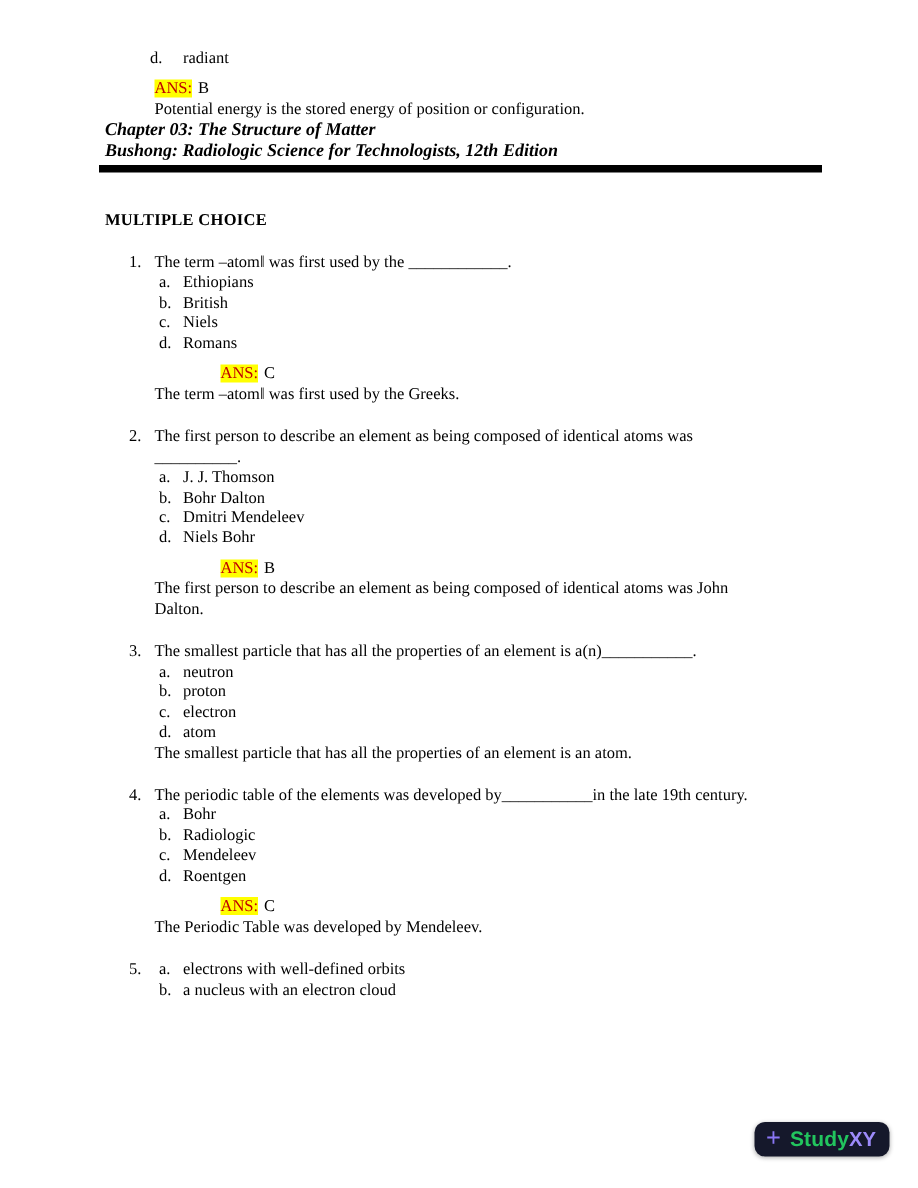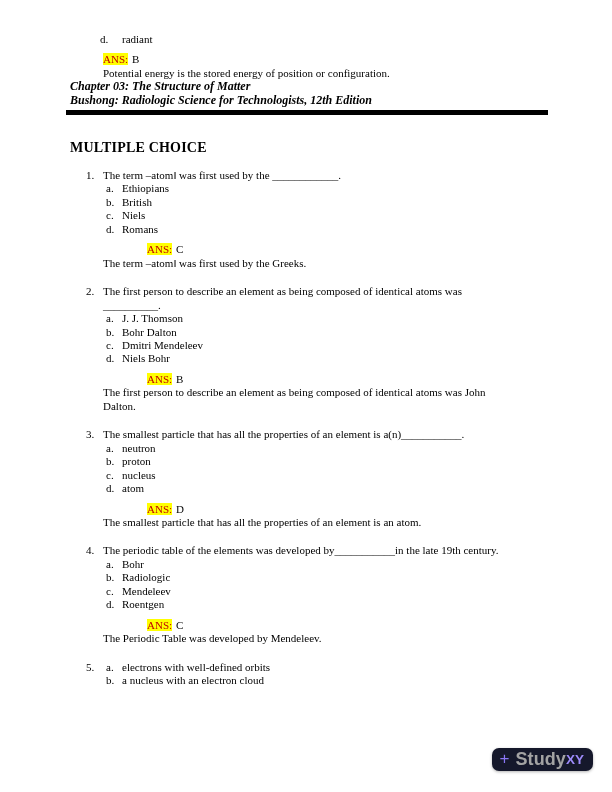--- a/index.html
+++ b/index.html
@@ -19,21 +19,21 @@
 
   
   .ans-line { margin-top:7px;margin-left:44px; }
   .ans-label { background:var(--hl,#ffff00); color:var(--ans-red,#c00000); }
   .ans-value { margin-left:4px; }
 
   
   .doc-header { margin-left:70px; font-weight:700; font-size:12px; line-height:13.6px;font-style:italic; }
   .rule { height:5px; background:#000; width:482px; margin:2px 0 0 66px; }
 
-  .section-heading { margin:26px 0 0 70px; font-weight:700; font-size:14px; letter-spacing:0.2px; }
+  .section-heading { margin:26px 0 0 70px; font-weight:700; font-size:11px; letter-spacing:0.2px; }
 
   
   .question { display:flex; margin:15px 0 0 72px; }
   .q-num { width:31px; padding-left:14px; box-sizing:border-box; flex:none; }
   .q-body { width:460px; }
   .q-stem { white-space:pre-wrap; }
   .q-options { margin-left:3px; }
   .opt-row { display:flex; }
   .opt-letter { width:16px; flex:none; }
   .q-feedback { white-space:pre-wrap; }
@@ -43,21 +43,21 @@
     position:absolute; top:748px; right:19px; height:23px;
     background:var(--badge-bg,#15182b); border-radius:7px;
     display:flex; align-items:center; padding:0 9px 0 8px;
     font-family:"Liberation Sans","DejaVu Sans",sans-serif;
     box-shadow:0 1px 3px rgba(0,0,0,0.3);
   }
   .badge-plus {
     color:var(--accent,#8a76f5); font-size:17px; font-weight:400;
     line-height:1; margin-right:6px; transform:translateY(-1px);
   }
-  .badge-brand { color:#a3a3a3; font-weight:700; font-size:18px; letter-spacing:0.1px; }
+  .badge-brand { color:#22c55e; font-weight:700; font-size:14px; letter-spacing:0.1px; }
   .badge-brand-xy { color:var(--accent2,#9d8bfa); font-weight:700; font-size:13.5px; }
 </style>
 </head>
 <body>
 
 <div class="page" style="--hl: #ffff00; --ans-red: #c00000; --badge-bg: #15182b; --accent: #8a76f5; --accent2: #9d8bfa;">
 
   <div class="frag">
     <div class="frag-opt">
       <span class="opt-letter">d.</span>
@@ -145,29 +145,26 @@
         <div class="opt-row">
             <span class="opt-letter">a.</span>
             <span>neutron</span>
           </div>
         <div class="opt-row">
             <span class="opt-letter">b.</span>
             <span>proton</span>
           </div>
         <div class="opt-row">
             <span class="opt-letter">c.</span>
-            <span>nucleus</span>
+            <span>electron</span>
           </div>
         <div class="opt-row">
             <span class="opt-letter">d.</span>
             <span>atom</span>
           </div>
-      </div>
-      <div class="ans-line q-ans">
-        <span class="ans-label">ANS:</span><span class="ans-value">D</span>
       </div>
       <div class="q-feedback">The smallest particle that has all the properties of an element is an atom.</div>
     </div>
   </div>
 
   <div class="question">
     <span class="q-num">4.</span>
     <div class="q-body">
       <div class="q-stem">The periodic table of the elements was developed by___________in the late 19th century.</div>
       <div class="q-options">

